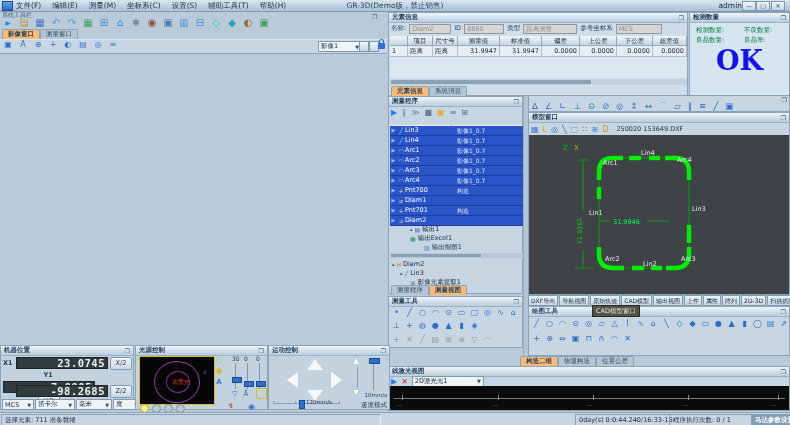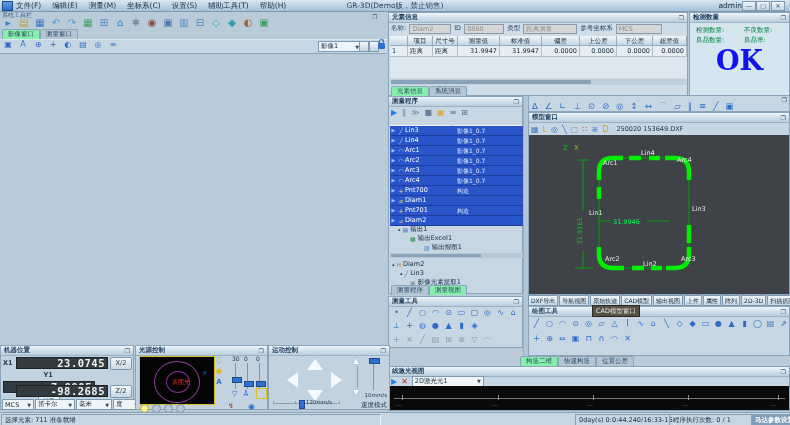--- a/index.html
+++ b/index.html
@@ -22,21 +22,21 @@
   #systool .ic{width:12px;text-align:center;font-size:10px;line-height:12px;}
   #systool-pin{left:372px;top:13px;font-size:6px;color:#44607c;}
   
   .panel{position:absolute;background:#c6d6e2;border:1px solid #8aa5ba;box-sizing:border-box;}
   .phead{height:9px;line-height:9px;padding:0 3px;background:linear-gradient(#eef5fa,#b9cddc);
          border-bottom:1px solid #9ab2c5;font-size:6.5px;font-weight:bold;color:#1c3c5c;
          display:flex;justify-content:space-between;align-items:center;}
   .pin{font-size:6px;color:#44607c;font-weight:normal;}
   .tab{display:inline-block;padding:0 5px;background:#b3c6d5;border:1px solid #8aa5ba;border-bottom:none;
        font-size:6.5px;height:9px;line-height:9px;border-radius:2px 2px 0 0;color:#2a4660;}
-  .tab.active{background:#86efac;font-weight:normal;}
+  .tab.active{background:#fdba74;font-weight:bold;}
   .btn{background:linear-gradient(#f2f7fa,#c9d8e4);border:1px solid #7e9ab0;border-radius:2px;font-size:6.5px;}
   .sel{background:#eef4f8;border:1px solid #7e9ab0;font-size:6.5px;display:flex;justify-content:space-between;
        align-items:center;padding:0 2px;height:9px;}
   .sel .car{font-size:5px;color:#33506a;}
   .ic{display:inline-block;cursor:default;}
   
   #video-tabs{left:2px;top:29px;}
   #vidbar{left:0px;top:39px;width:387px;height:13px;background:#c6d6e2;border-top:1px solid #dce8f0;
           border-bottom:1px solid #8aa5ba;}
   #vidicons{left:3px;top:40px;display:flex;gap:5px;}
@@ -382,21 +382,21 @@
           <span class="picon" style="color: rgb(255, 216, 102);">⌀</span>
           <span class="pname">Diam2</span>
           <span class="plens"></span>
         </div>
       </div>
     <div id="prog-arrowrow">
       <span style="position:absolute;left:5px;top:0;color:#1f5fe0;font-size:8px">→</span>
       <span style="position:absolute;right:4px;top:1px;color:#1f5fe0;font-size:6px">◀</span>
     </div>
     <div id="prog-outputs">
-        <div class="trow" style="padding-left: 8px;">
+        <div class="trow" style="padding-left: 20px;">
           <span class="tmk">▴</span>
           <span class="tg" style="color: rgb(58, 114, 200);">▤</span>
           <span>输出1</span>
         </div>
         <div class="trow" style="padding-left: 18px;">
           <span class="tmk"></span>
           <span class="tg" style="color: rgb(47, 143, 79);">▦</span>
           <span>输出Excel1</span>
         </div>
         <div class="trow" style="padding-left: 32px;">

